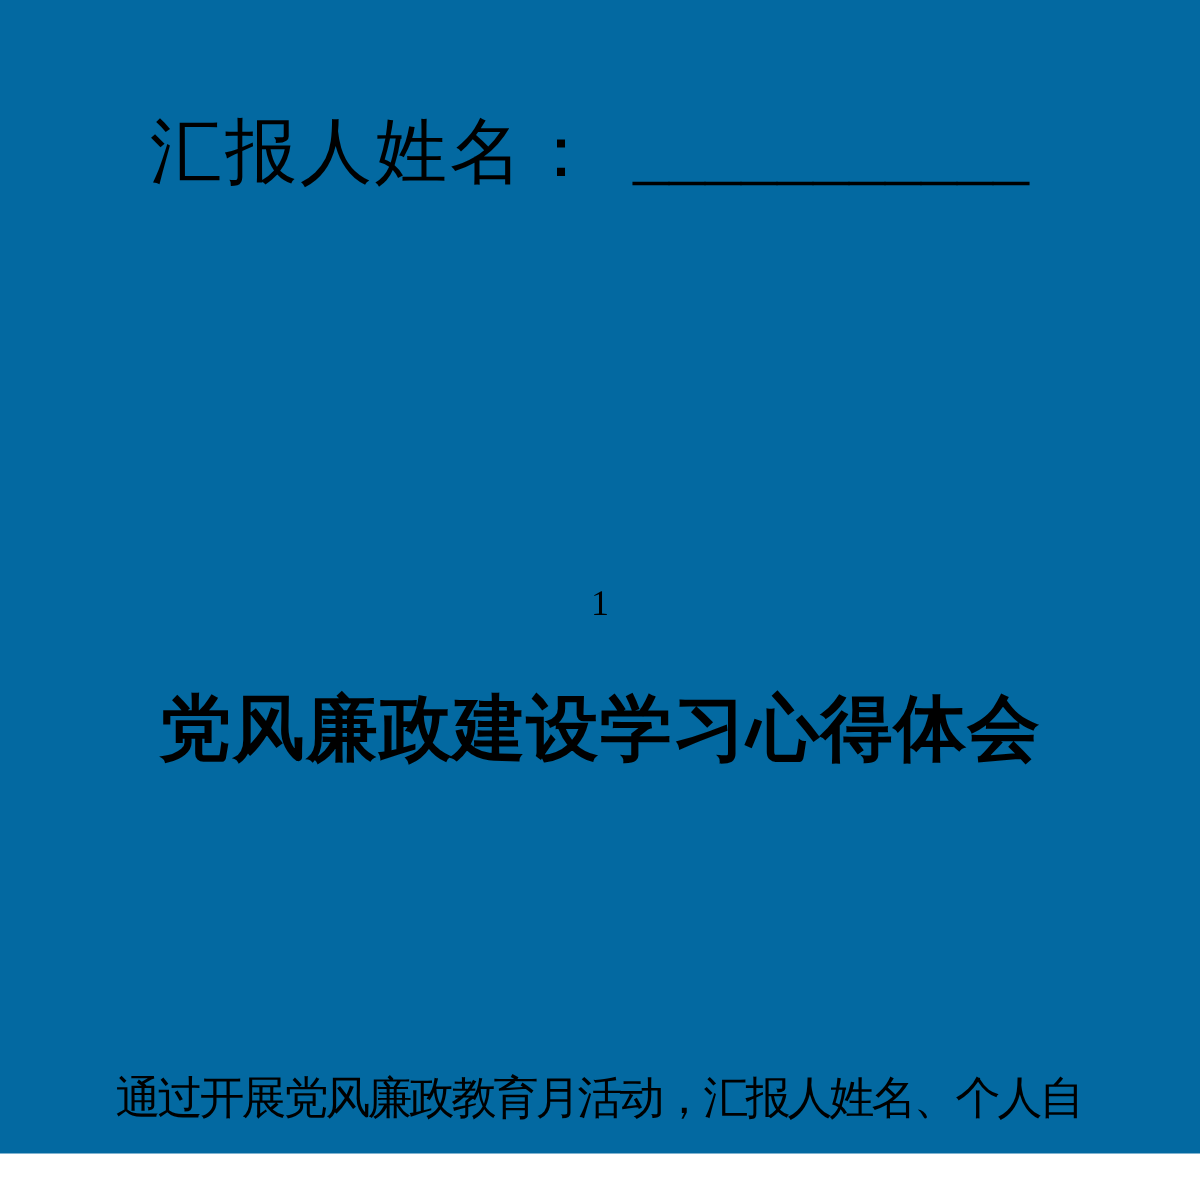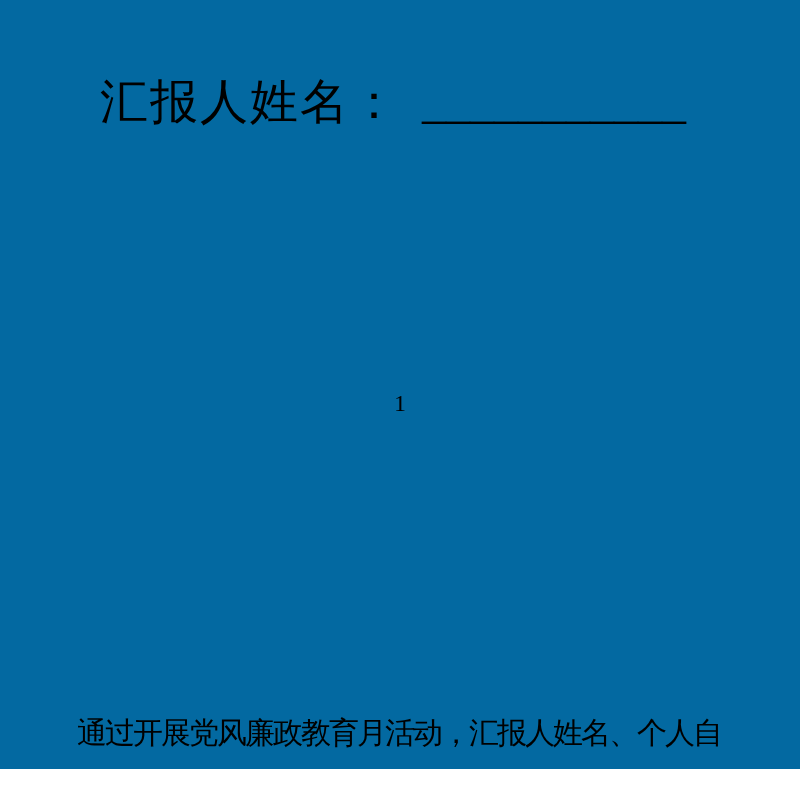--- a/index.html
+++ b/index.html
@@ -80,19 +80,20 @@
 <body>
 
 <div class="canvas">
 
   <div class="reporter-row">
     <span>汇报人姓名：</span><span class="reporter-blank">___________</span>
   </div>
 
   <div class="pagenum">1</div>
 
+  <h1 class="doc-title">党风廉政建设学习心得体会</h1>
 
   <div class="body-para">
     <div class="body-line indent">通过开展党风廉政教育月活动，汇报人姓名、个人自</div>
     <div class="body-line">学，使我对党风廉政建设的重要性有了更进一步的认识</div>
   </div>
 
 </div>
 
 </body></html>

